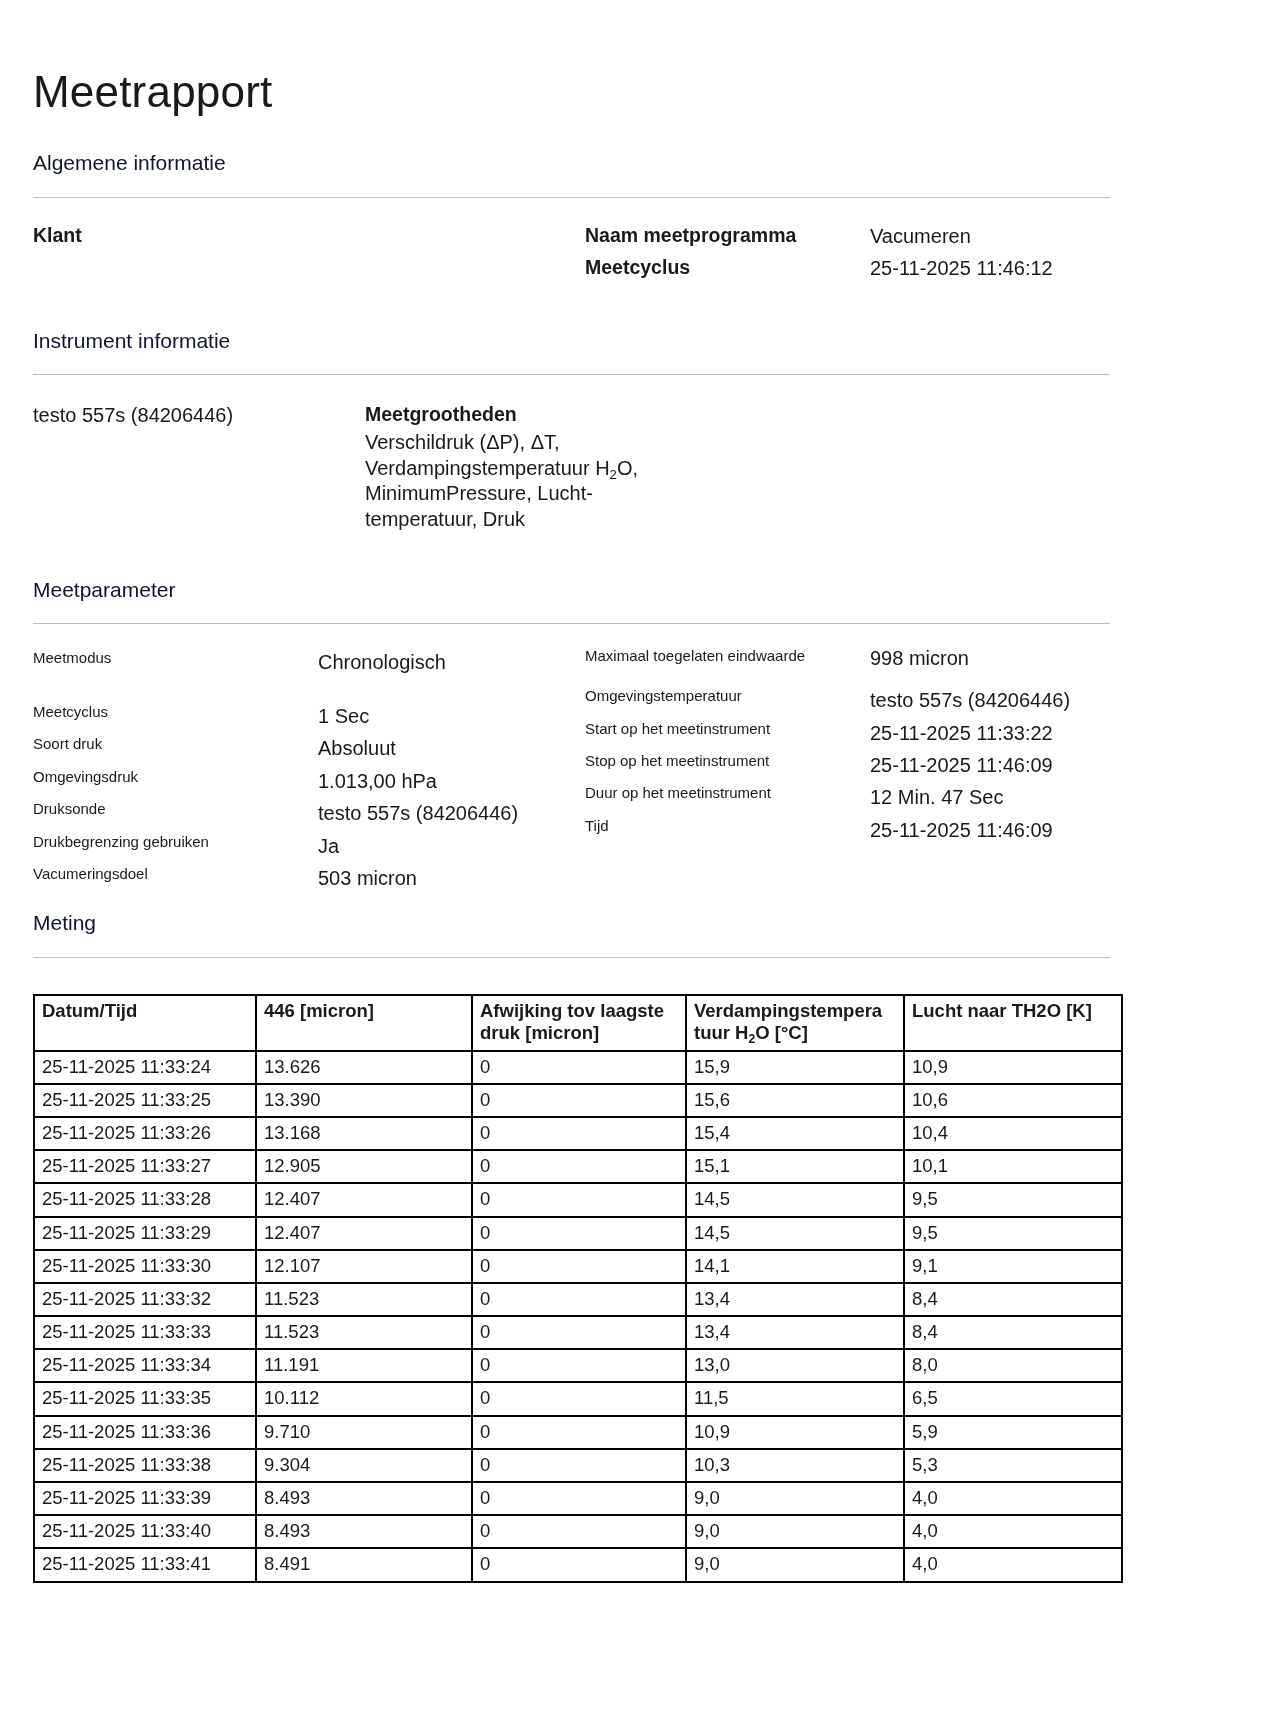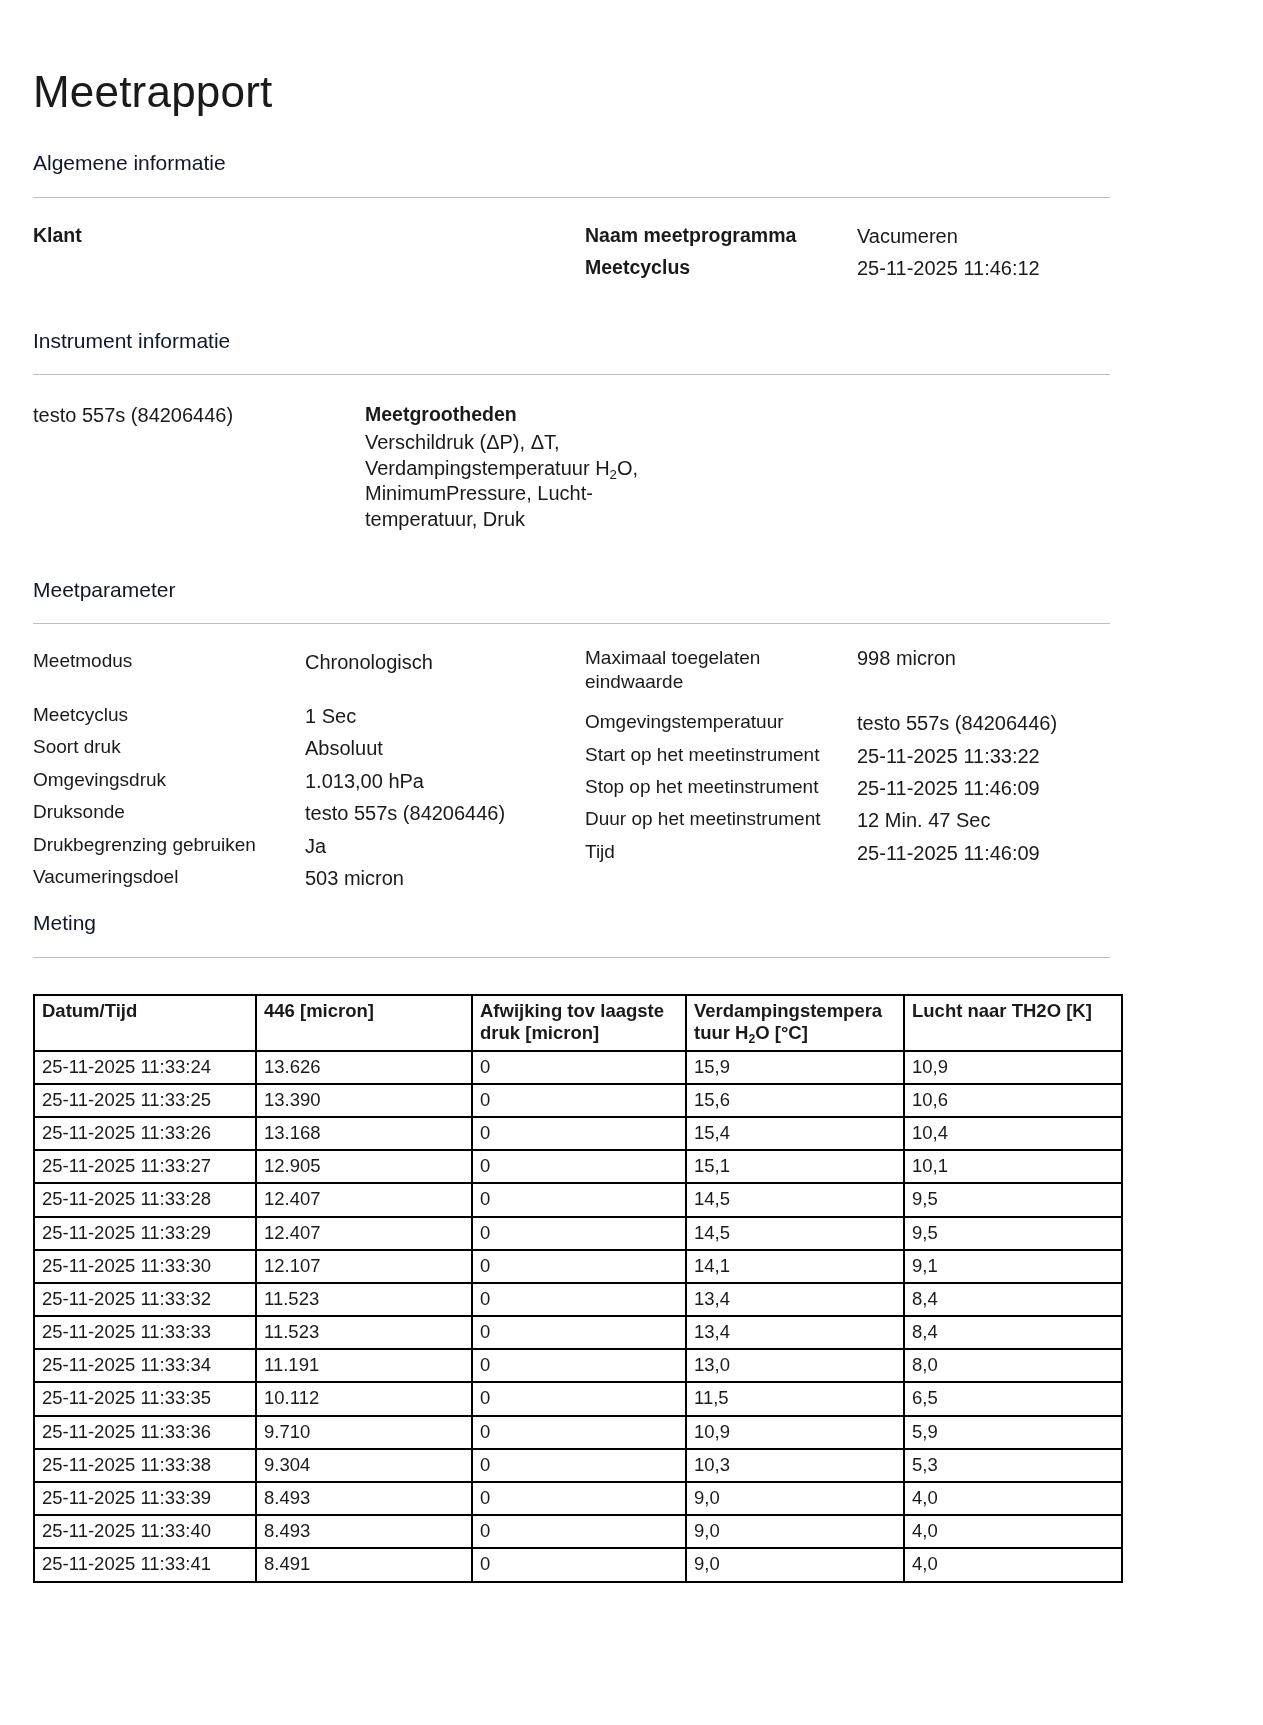--- a/index.html
+++ b/index.html
@@ -50,35 +50,35 @@
   
   .info-block { width: 100%; }
   .grid2 {
     display: grid;
     grid-template-columns: 552px 1fr;
     column-gap: 0;
   }
   .pair {
     display: grid;
     grid-template-columns: 272px 1fr;
-    column-gap: 0;
+    column-gap: 13px;
     align-content: start;
   }
   .pair-instr {
     display: grid;
     grid-template-columns: 332px 1fr;
   }
   .lbl-bold {
     font-weight: bold;
     font-size: 19.5px;
     line-height: 1.62;
   }
   .lbl {
     font-weight: 400;
-    font-size: 19px;
+    font-size: 15px;
     line-height: 1.62;
   }
   .val {
     font-weight: 400;
     font-size: 20px;
     line-height: 1.62;
   }
   .tight { line-height: 1.28; }
 
   sub {

